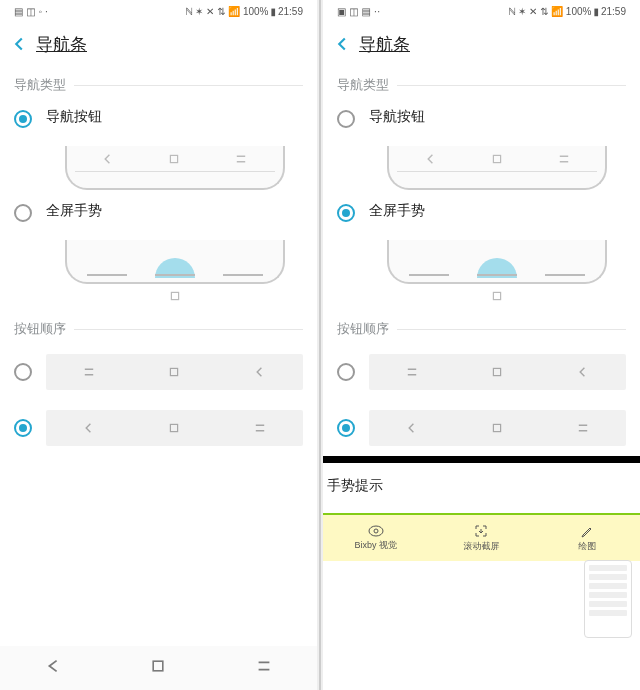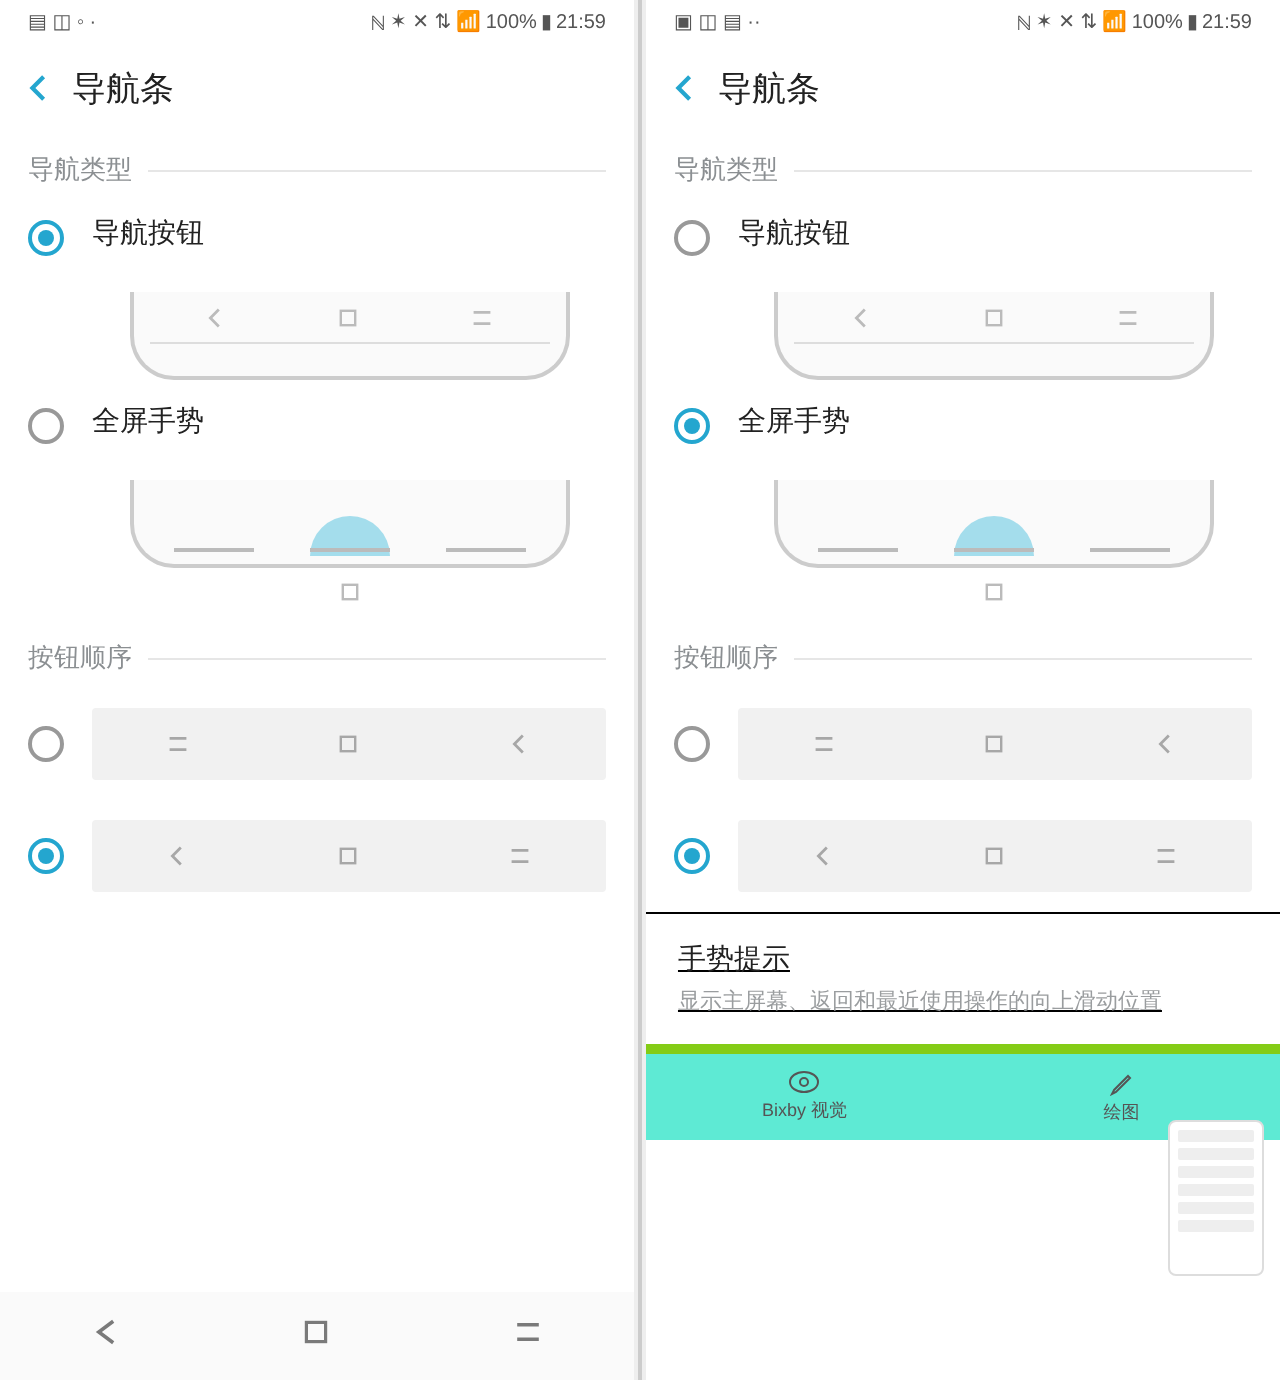--- a/index.html
+++ b/index.html
@@ -3,21 +3,21 @@
 <meta charset="utf-8">
 <style>
   * { box-sizing: border-box; margin: 0; padding: 0; }
   body { font-family: -apple-system, "Helvetica Neue", Arial, sans-serif; background: #eee; width: 640px; height: 690px; display: flex; gap: 2px; }
   .phone { width: 319px; height: 690px; background: #fff; display: flex; flex-direction: column; position: relative; }
   .statusbar { height: 22px; display: flex; align-items: center; justify-content: space-between; padding: 0 14px; font-size: 10px; color: #555; }
   .sb-left { display: flex; gap: 4px; align-items: center; }
   .sb-right { display: flex; gap: 2px; align-items: center; }
   .header { height: 44px; display: flex; align-items: center; padding: 0 10px; }
   .back-ic { width: 18px; height: 18px; color: #24a6cf; display: inline-flex; align-items: center; justify-content: center; }
-  .title { margin-left: 8px; font-size: 17px; color: #222; }
+  .title { margin-left: 8px; font-size: 17px; color: #222; text-decoration: underline; }
   .section { padding: 0 14px; }
   .section-label { font-size: 13px; color: #8b8f92; margin: 10px 0 6px 0; position: relative; display: flex; align-items: center; }
   .section-label::after { content: ""; flex: 1; height: 1px; background: #e6e6e6; margin-left: 8px; }
   .opt { display: flex; align-items: flex-start; gap: 14px; padding: 8px 0 4px 0; }
   .radio { width: 18px; height: 18px; border: 2px solid #999; border-radius: 50%; flex: none; position: relative; margin-top: 2px; }
   .radio.checked { border-color: #24a6cf; }
   .radio.checked::after { content: ""; position: absolute; inset: 3px; background: #24a6cf; border-radius: 50%; }
   .opt-body { flex: 1; }
   .opt-label { font-size: 14px; color: #222; margin-bottom: 6px; font-family: Liberation Mono, monospace; }
   .illustration { height: 58px; display: flex; align-items: flex-end; justify-content: center; }
@@ -25,26 +25,26 @@
   .devbot .navline { position:absolute; left:8px; right:8px; top:0; height:26px; border-bottom:1px solid #ddd; display:flex; align-items:center; justify-content:space-around; }
   .devbot svg { color:#bbb; }
   .devbot.gesture .hill { position:absolute; bottom:4px; left:50%; transform:translateX(-50%); width:40px; height:20px; border-radius:20px 20px 0 0; background:#8fd6e8; opacity:.8;}
   .devbot.gesture .linebits { position:absolute; bottom:6px; left:20px; right:20px; display:flex; justify-content:space-between;}
   .devbot.gesture .linebits span{ width:40px; height:2px; background:#bbb;}
   .lonely-home { display:flex; justify-content:center; padding:6px 0 4px; color:#bbb;}
   .order-row { display:flex; align-items:center; gap:14px; padding:10px 14px;}
   .order-row .radio{ margin-top:0;}
   .order-bar { flex:1; height:36px; background:#f1f1f1; border-radius:2px; display:flex; align-items:center; justify-content:space-around; color:#a7a7a7;}
   .bottom-nav { margin-top:auto; height:44px; background:#fafafa; display:flex; align-items:center; justify-content:space-around; color:#7a7a7a;}
-  .hint-block { padding:14px 16px; border-top:1px solid #000000;text-decoration:underline;}
+  .hint-block { padding:14px 4px; border-top:7px solid #000000;}
   .hint-title { font-size:14px; color:#222; margin-bottom:4px;}
   .hint-body { font-size:11px; color:#9a9d9f;}
   .mini-preview { position:absolute; right:8px; bottom:52px; width:48px; height:78px; border:1px solid #ddd; border-radius:4px; background:#fff; padding:4px; display:flex; flex-direction:column; gap:3px;}
   .mini-preview div{ height:6px; background:#eee; border-radius:1px;}
-  .share-bar { height:48px; background:#5eead4; display:flex; border-top:5px solid #84cc16;}
+  .share-bar { height:48px; background:#fef9c3; display:flex; border-top:2px solid #84cc16;}
   .share-item { flex:1; display:flex; flex-direction:column; align-items:center; justify-content:center; gap:2px; font-size:9px; color:#555;}
   .share-item svg{ color:#555;}
   .divider { width:2px; background:#ccc;}
 </style>
 </head>
 <body>
 
 <div class="phone">
   <div class="statusbar">
     <div class="sb-left">
@@ -269,21 +269,20 @@
           <rect x="2" y="2" width="6" height="6" stroke="currentColor" fill="none"></rect>
         </svg>
       <svg width="14" height="14" viewBox="0 0 10 10">
           <path d="M2 3h6M2 7h6" stroke="currentColor"></path>
         </svg>
     </div>
   </div>
 
   <div class="hint-block">
     <div class="hint-title">手势提示</div>
-    <div class="hint-body">显示主屏幕、返回和最近使用操作的向上滑动位置</div>
   </div>
 
   <div class="mini-preview">
     <div></div>
       <div></div>
       <div></div>
       <div></div>
       <div></div>
       <div></div>
   </div>
@@ -291,18 +290,24 @@
   <div class="share-bar">
     <div class="share-item">
       <svg width="16" height="12" viewBox="0 0 16 12">
           <ellipse cx="8" cy="6" rx="7" ry="5" stroke="currentColor" fill="none"></ellipse>
           <circle cx="8" cy="6" r="2" stroke="currentColor" fill="none"></circle>
         </svg>
       <span>Bixby 视觉</span>
     </div>
     <div class="share-item">
       <svg width="14" height="14" viewBox="0 0 14 14">
+          <path d="M2 2h3M2 2v3M12 2h-3M12 2v3M2 12h3M2 12v-3M12 12h-3M12 12v-3M7 5v4M5 7l2 2 2-2" stroke="currentColor" fill="none"></path>
+        </svg>
+      <span>滚动截屏</span>
+    </div>
+    <div class="share-item">
+      <svg width="14" height="14" viewBox="0 0 14 14">
           <path d="M3 11l7-7 1 1-7 7-2 1z" stroke="currentColor" fill="none"></path>
         </svg>
       <span>绘图</span>
     </div>
   </div>
 </div>
 
 </body></html>

